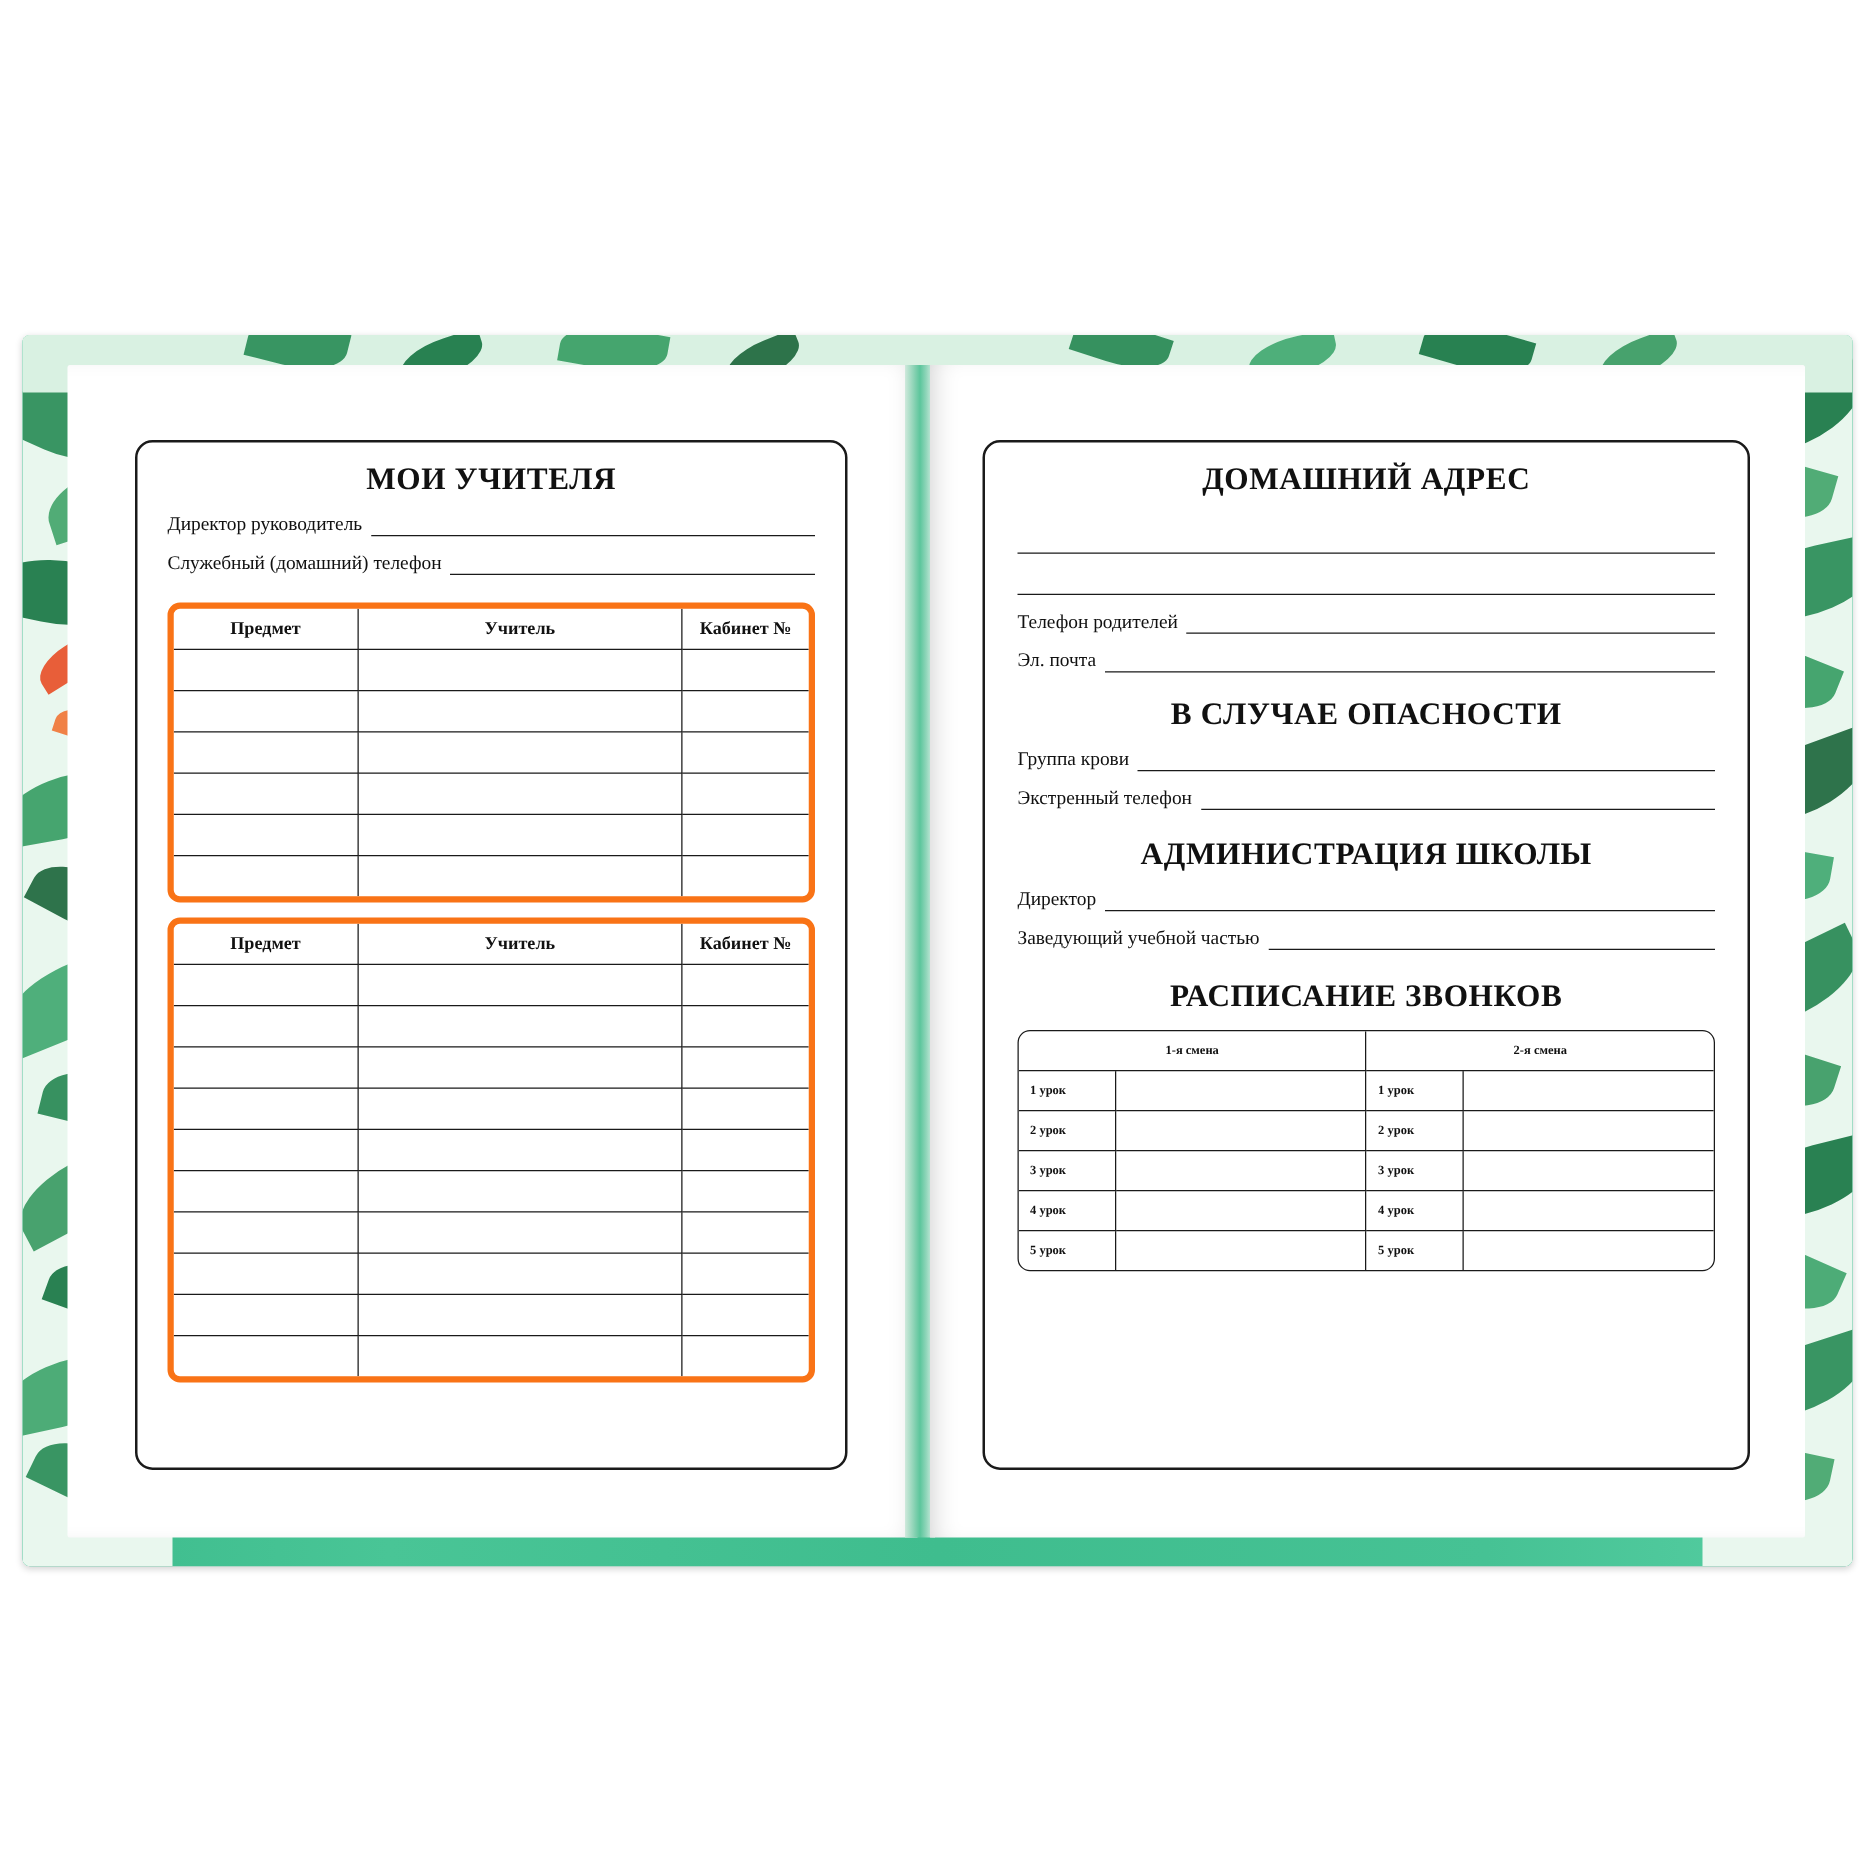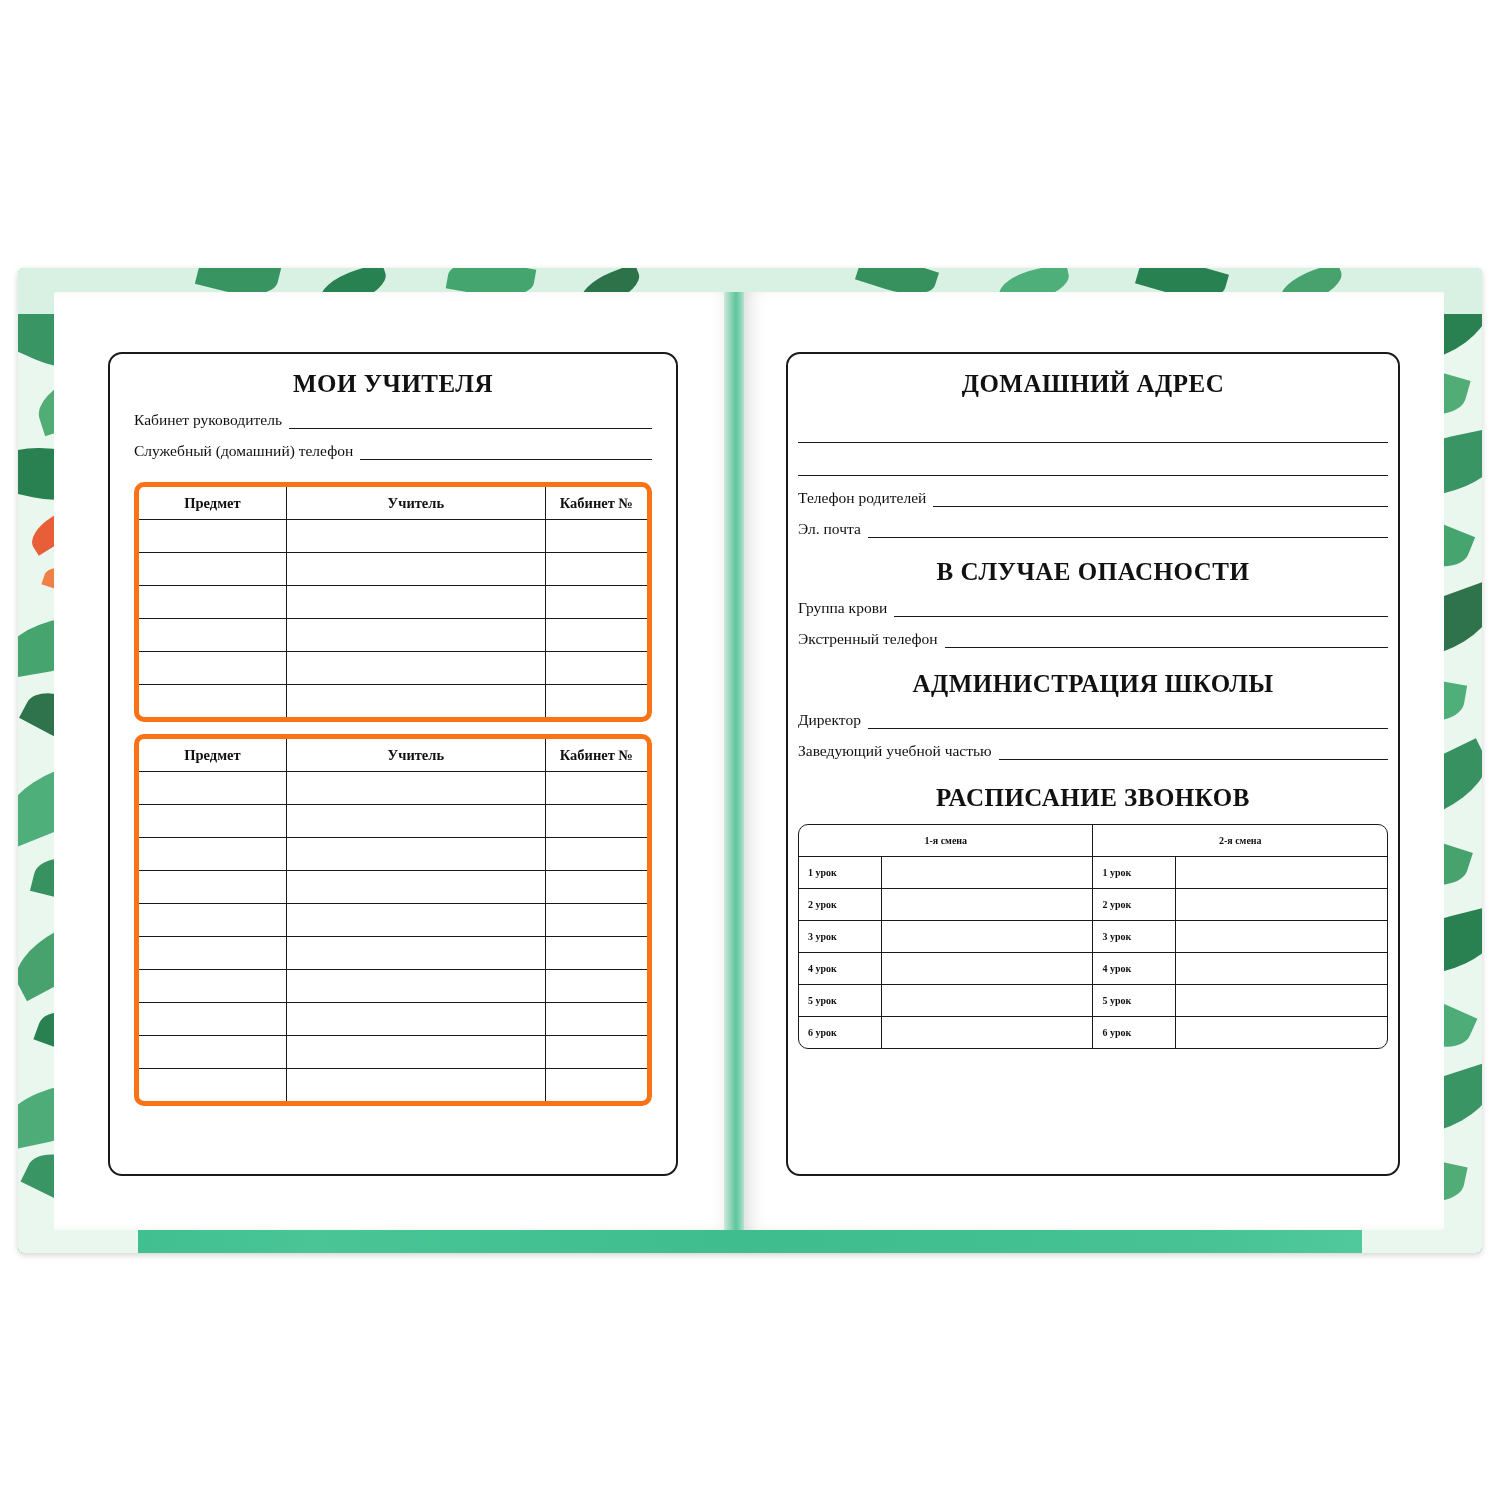--- a/index.html
+++ b/index.html
@@ -213,21 +213,21 @@
     width: 78px;
   }
   table.bells tr:first-child th { border-top: none; }
   table.bells tr:last-child td { border-bottom: none; }
   table.bells tr th:first-child,
   table.bells tr td:first-child { border-left: none; }
   table.bells tr th:last-child,
   table.bells tr td:last-child { border-right: none; }
 
   .pad-l { padding: 0 24px; }
-  .pad-r { padding: 0 10px; }
+  .pad-r { padding: 0 26px; }
 </style>
 </head>
 <body>
 
 <div class="stage">
 
   <div class="cover">
     <div class="cover-inner-gradient"></div>
 
     <div class="leaf-band left">
@@ -272,21 +272,21 @@
       <div class="leaf" style="left:1260px; top:4px; width:66px; height:28px; background:#3f9d66; transform:rotate(-20deg);"></div>
     </div>
 
     <div class="page left">
       <div class="frame left">
         <div class="pad-l" style="padding-top:16px;">
 
           <h2 class="section-title">МОИ УЧИТЕЛЯ</h2>
 
           <div class="field-row">
-            <span class="field-label">Кабинет руководитель</span>
+            <span class="field-label">Директор руководитель</span>
             <span class="field-line"></span>
           </div>
 
           <div class="field-row">
             <span class="field-label">Служебный (домашний) телефон</span>
             <span class="field-line"></span>
           </div>
 
           <div class="rounded-table" style="margin-top:22px;">
             <table class="grid">
@@ -497,26 +497,20 @@
                   <td></td>
                   <td class="lesson">4 урок</td>
                   <td></td>
                 </tr>
                 <tr>
                   <td class="lesson">5 урок</td>
                   <td></td>
                   <td class="lesson">5 урок</td>
                   <td></td>
                 </tr>
-                <tr>
-                  <td class="lesson">6 урок</td>
-                  <td></td>
-                  <td class="lesson">6 урок</td>
-                  <td></td>
-                </tr>
               </tbody>
             </table>
           </div>
 
         </div>
       </div>
     </div>
 
   </div>
 </div>

